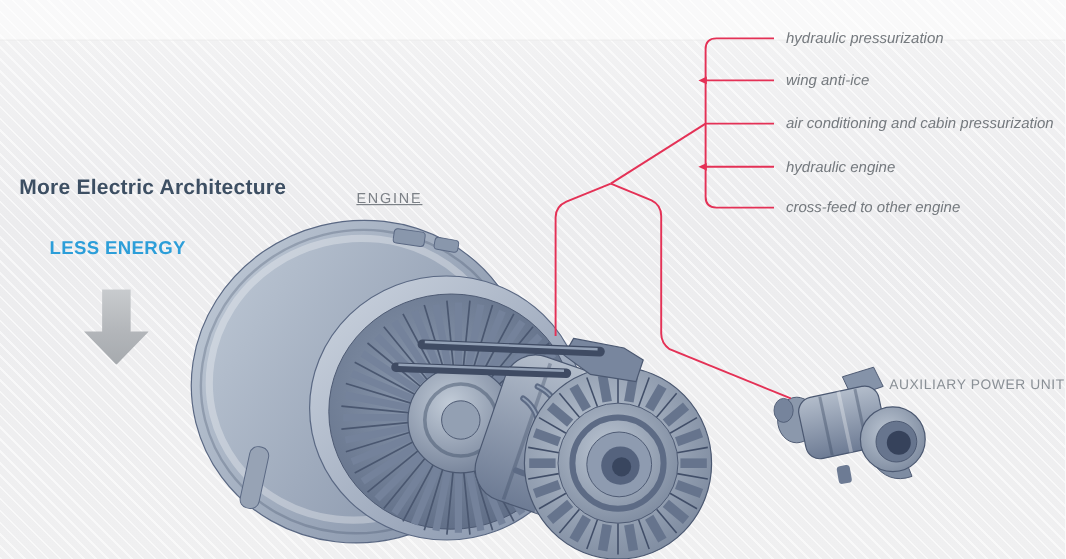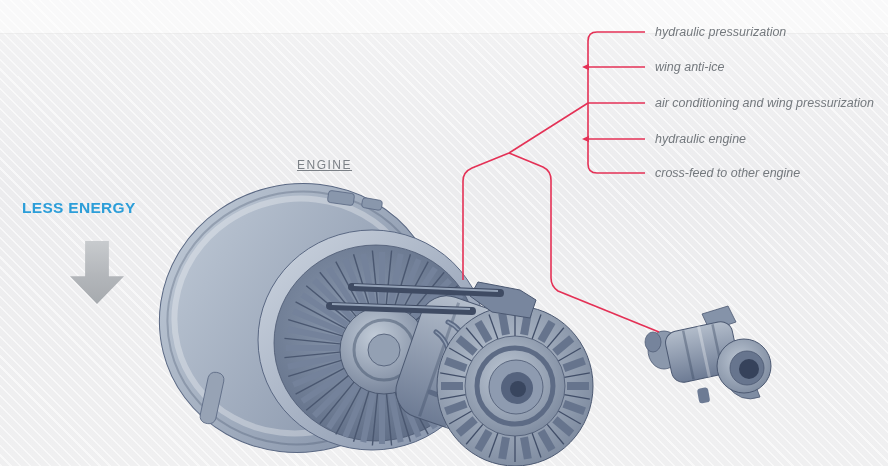--- a/index.html
+++ b/index.html
@@ -15,21 +15,21 @@
     background:rgba(255,255,255,.5);
     border-bottom:1px solid rgba(0,0,0,.05);
   }
   .page-title {
     position:absolute; left:16px; top:146px;
     font-size:17.5px; font-weight:bold; letter-spacing:.2px; color:#3d4f63;
     white-space:nowrap;
   }
   .energy-callout {
     position:absolute; left:22px; top:198px; width:152px;
-    text-align:left; font-size:15.5px; font-weight:bold;
+    text-align:center; font-size:15.5px; font-weight:bold;
     line-height:19px; letter-spacing:.3px; color:#2c9ed9;
   }
   .down-arrow {
     position:absolute; left:70px; top:241px; width:54px; height:63px;
     background:linear-gradient(180deg,#c8cbce 0%,#b3b6ba 55%,#a6aaae 100%);
     clip-path:polygon(28% 0%, 72% 0%, 72% 56%, 100% 56%, 50% 100%, 0% 56%, 28% 56%);
   }
   .part-label {
     position:absolute; color:#7c8187; font-size:12px; letter-spacing:1.5px;
     white-space:nowrap;
@@ -258,28 +258,30 @@
       <path d="M588,103 L509,153"></path>
       <path d="M509,153 L472,168 Q463,172 463,181 V280"></path>
       <path d="M509,153 L543,167 Q551,171 551,180 V278 Q551,286 558,291 L659,332"></path>
     </g>
     <g fill="#e43156">
       <polygon points="582,67 589,63.8 589,70.2"></polygon>
       <polygon points="582,139 589,135.8 589,142.2"></polygon>
     </g>
   </svg>
 
+  <div class="page-title">More Electric Architecture</div>
 
   <div class="energy-callout">
     <div>LESS ENERGY</div>
   </div>
   <div class="down-arrow"></div>
 
   <div class="part-label engine-label">ENGINE</div>
+  <div class="part-label apu-label">AUXILIARY POWER UNIT</div>
 
   <div>
     <div class="sys-label" style="top:24px">hydraulic pressurization</div>
     <div class="sys-label" style="top:59px">wing anti-ice</div>
-    <div class="sys-label" style="top:95px">air conditioning and wing pressurization</div>
+    <div class="sys-label" style="top:95px">air conditioning and cabin pressurization</div>
     <div class="sys-label" style="top:131px">hydraulic engine</div>
     <div class="sys-label" style="top:165px">cross-feed to other engine</div>
   </div>
 </div>
 
 </body></html>

